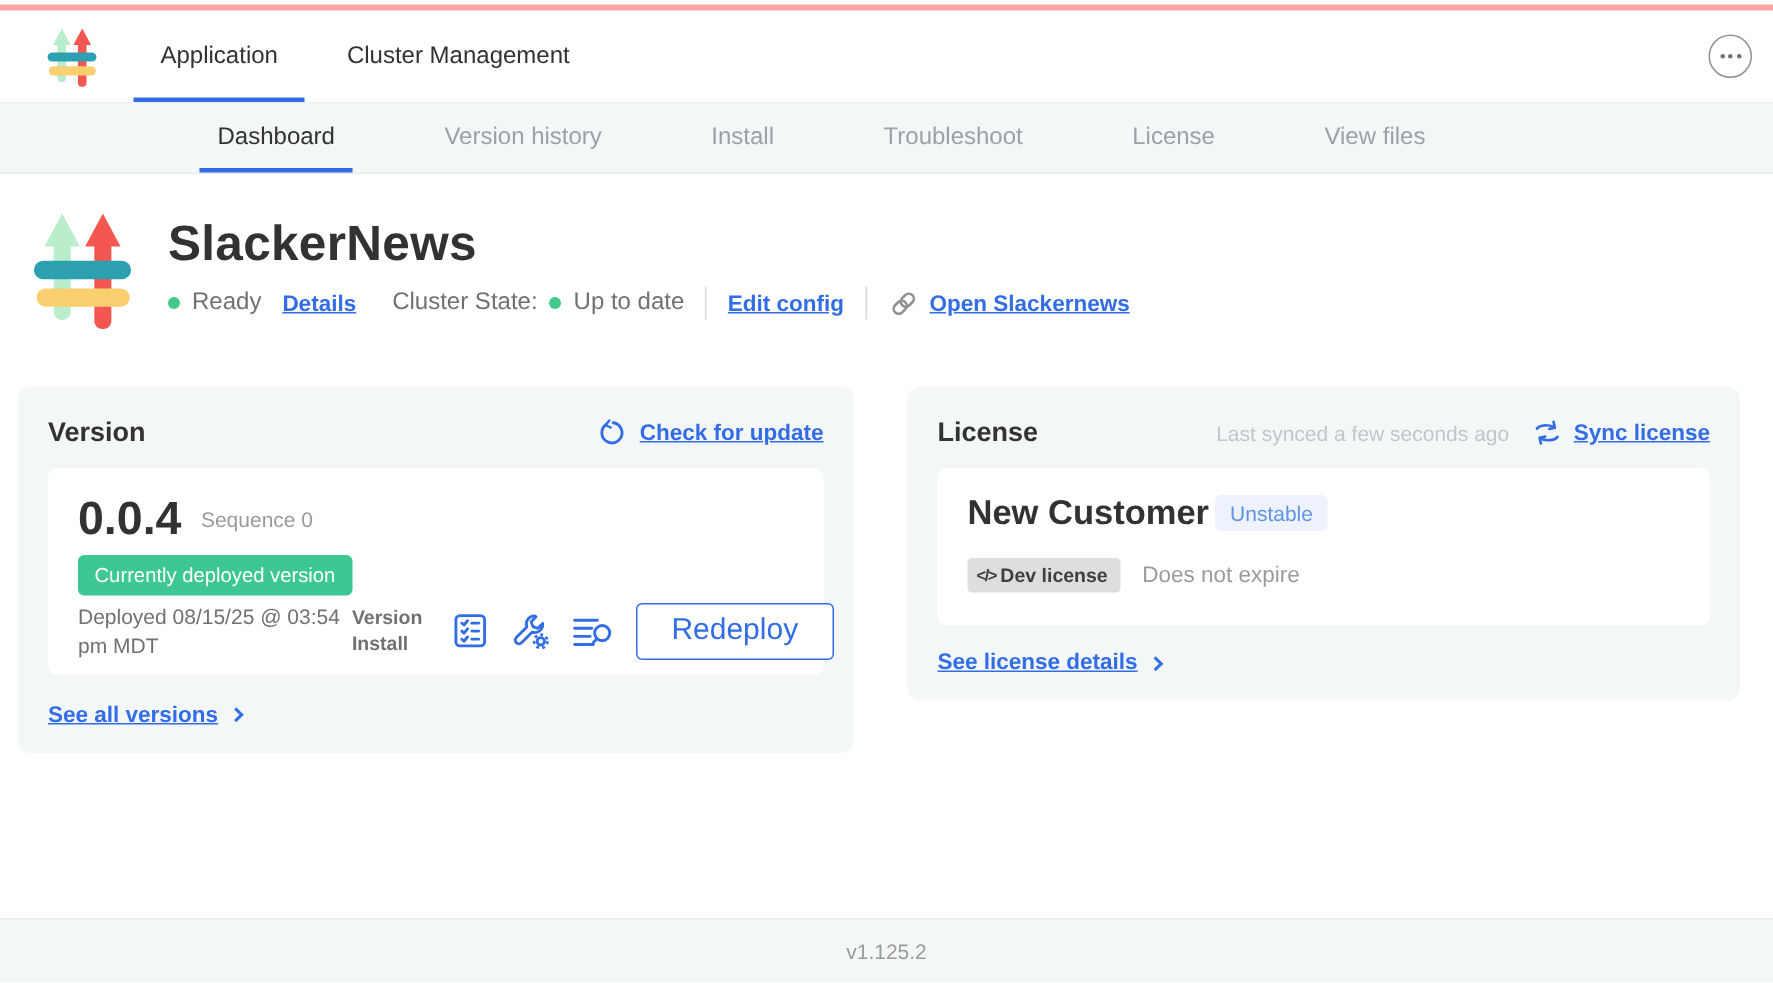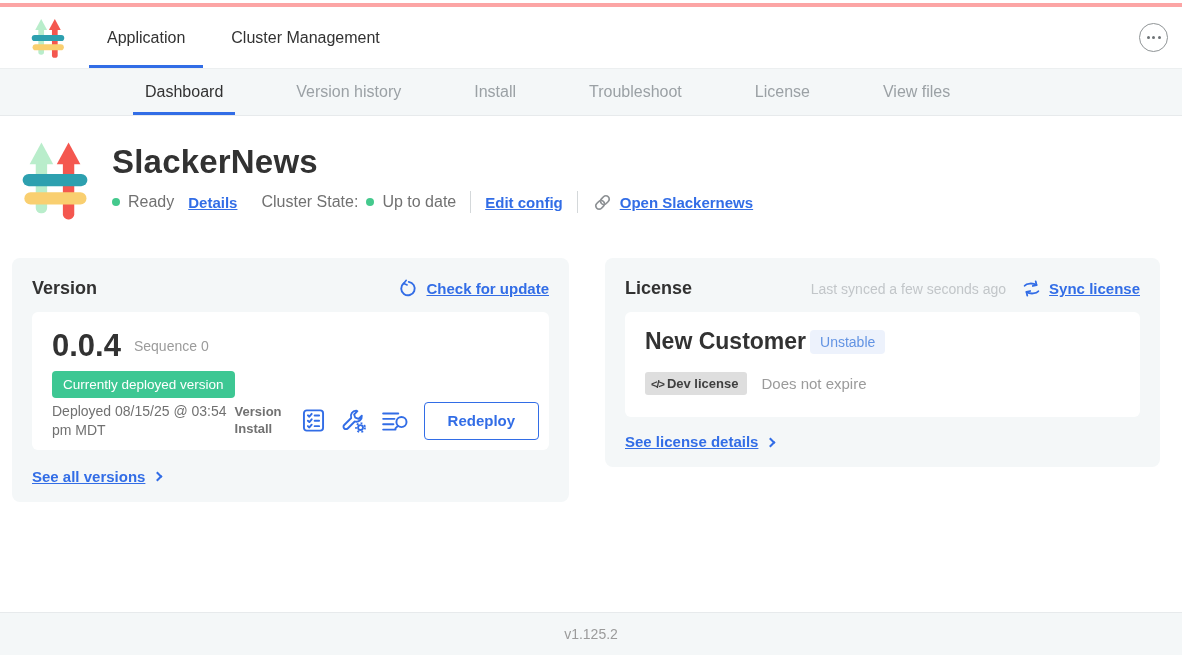--- a/index.html
+++ b/index.html
@@ -70,21 +70,21 @@
   .badge-green {
     background:#3dc793; color:#fff; font-size:13.5px; font-weight:400;
     padding:6px 11px; border-radius:4px; white-space:nowrap;
   }
   .deployed { font-size:14px; color:#717171; margin-top:9px; max-width:235px; line-height:1.35; }
   .ver-actions { display:flex; align-items:center; margin-left:auto; }
   .install-type { font-size:13px; font-weight:700; color:#717171; width:52px; line-height:1.3; }
   .vicon { margin-left:13px; display:flex; align-items:center; cursor:pointer; }
   .redeploy-btn {
     margin-left:15px; background:#fff; border:1px solid #326de6; border-radius:4px;
-    color:#326de6; font-weight:700; font-size:15px; padding:0 23px; height:38px; cursor:pointer;
+    color:#326de6; font-weight:400; font-size:20px; padding:0 23px; height:38px; cursor:pointer;
     font-family:"Liberation Sans", sans-serif;
   }
   .card-footer-link { display:flex; align-items:center; margin-top:18px; gap:9px; cursor:pointer; }
   .chev {
     display:inline-block; width:7px; height:7px;
     border-right:2px solid #326de6; border-top:2px solid #326de6;
     transform:rotate(45deg); margin-top:1px;
   }
   
   .synced { font-size:14px; color:#c2c6c9; margin-right:8px; }

